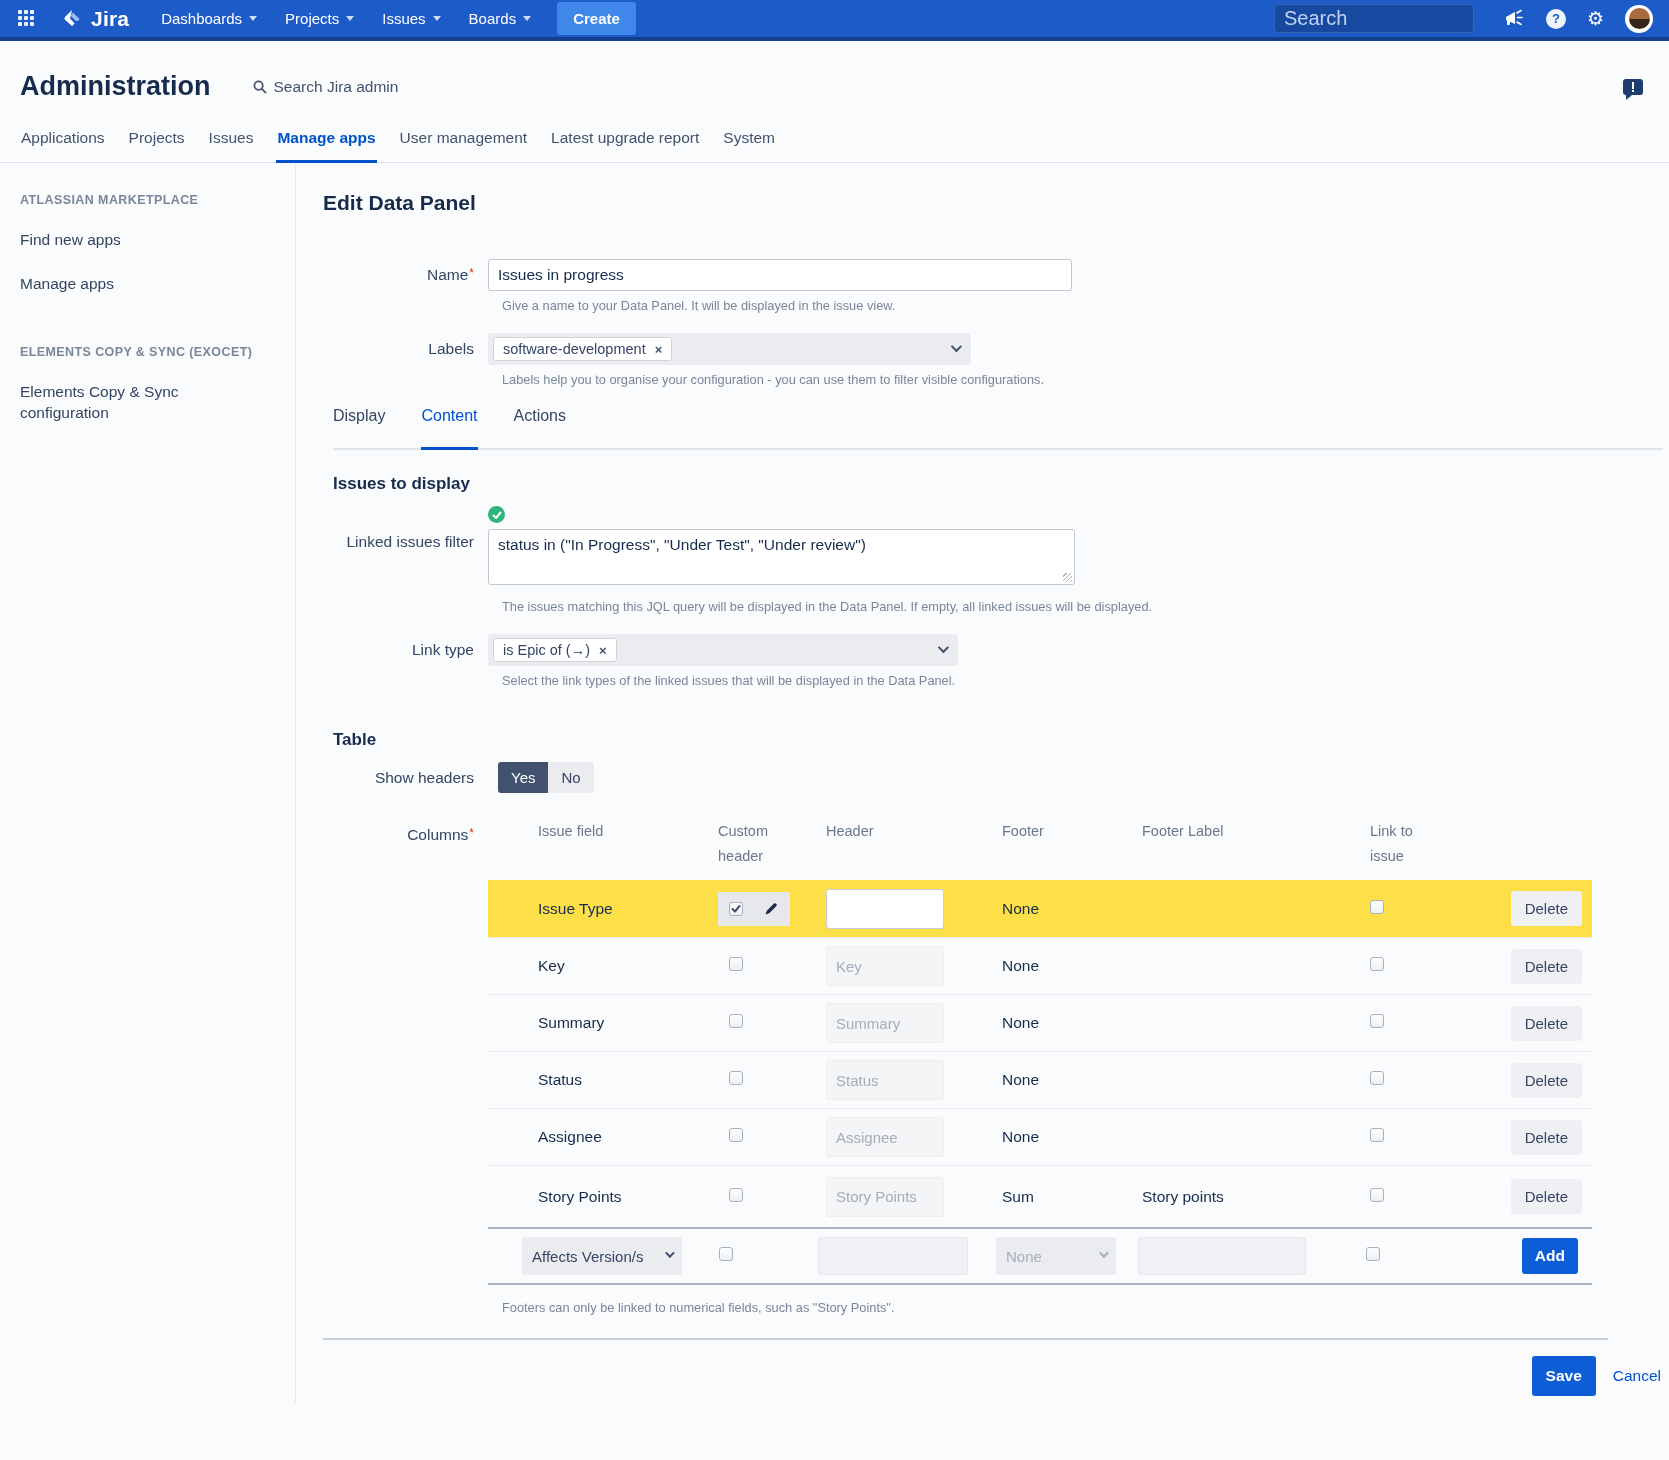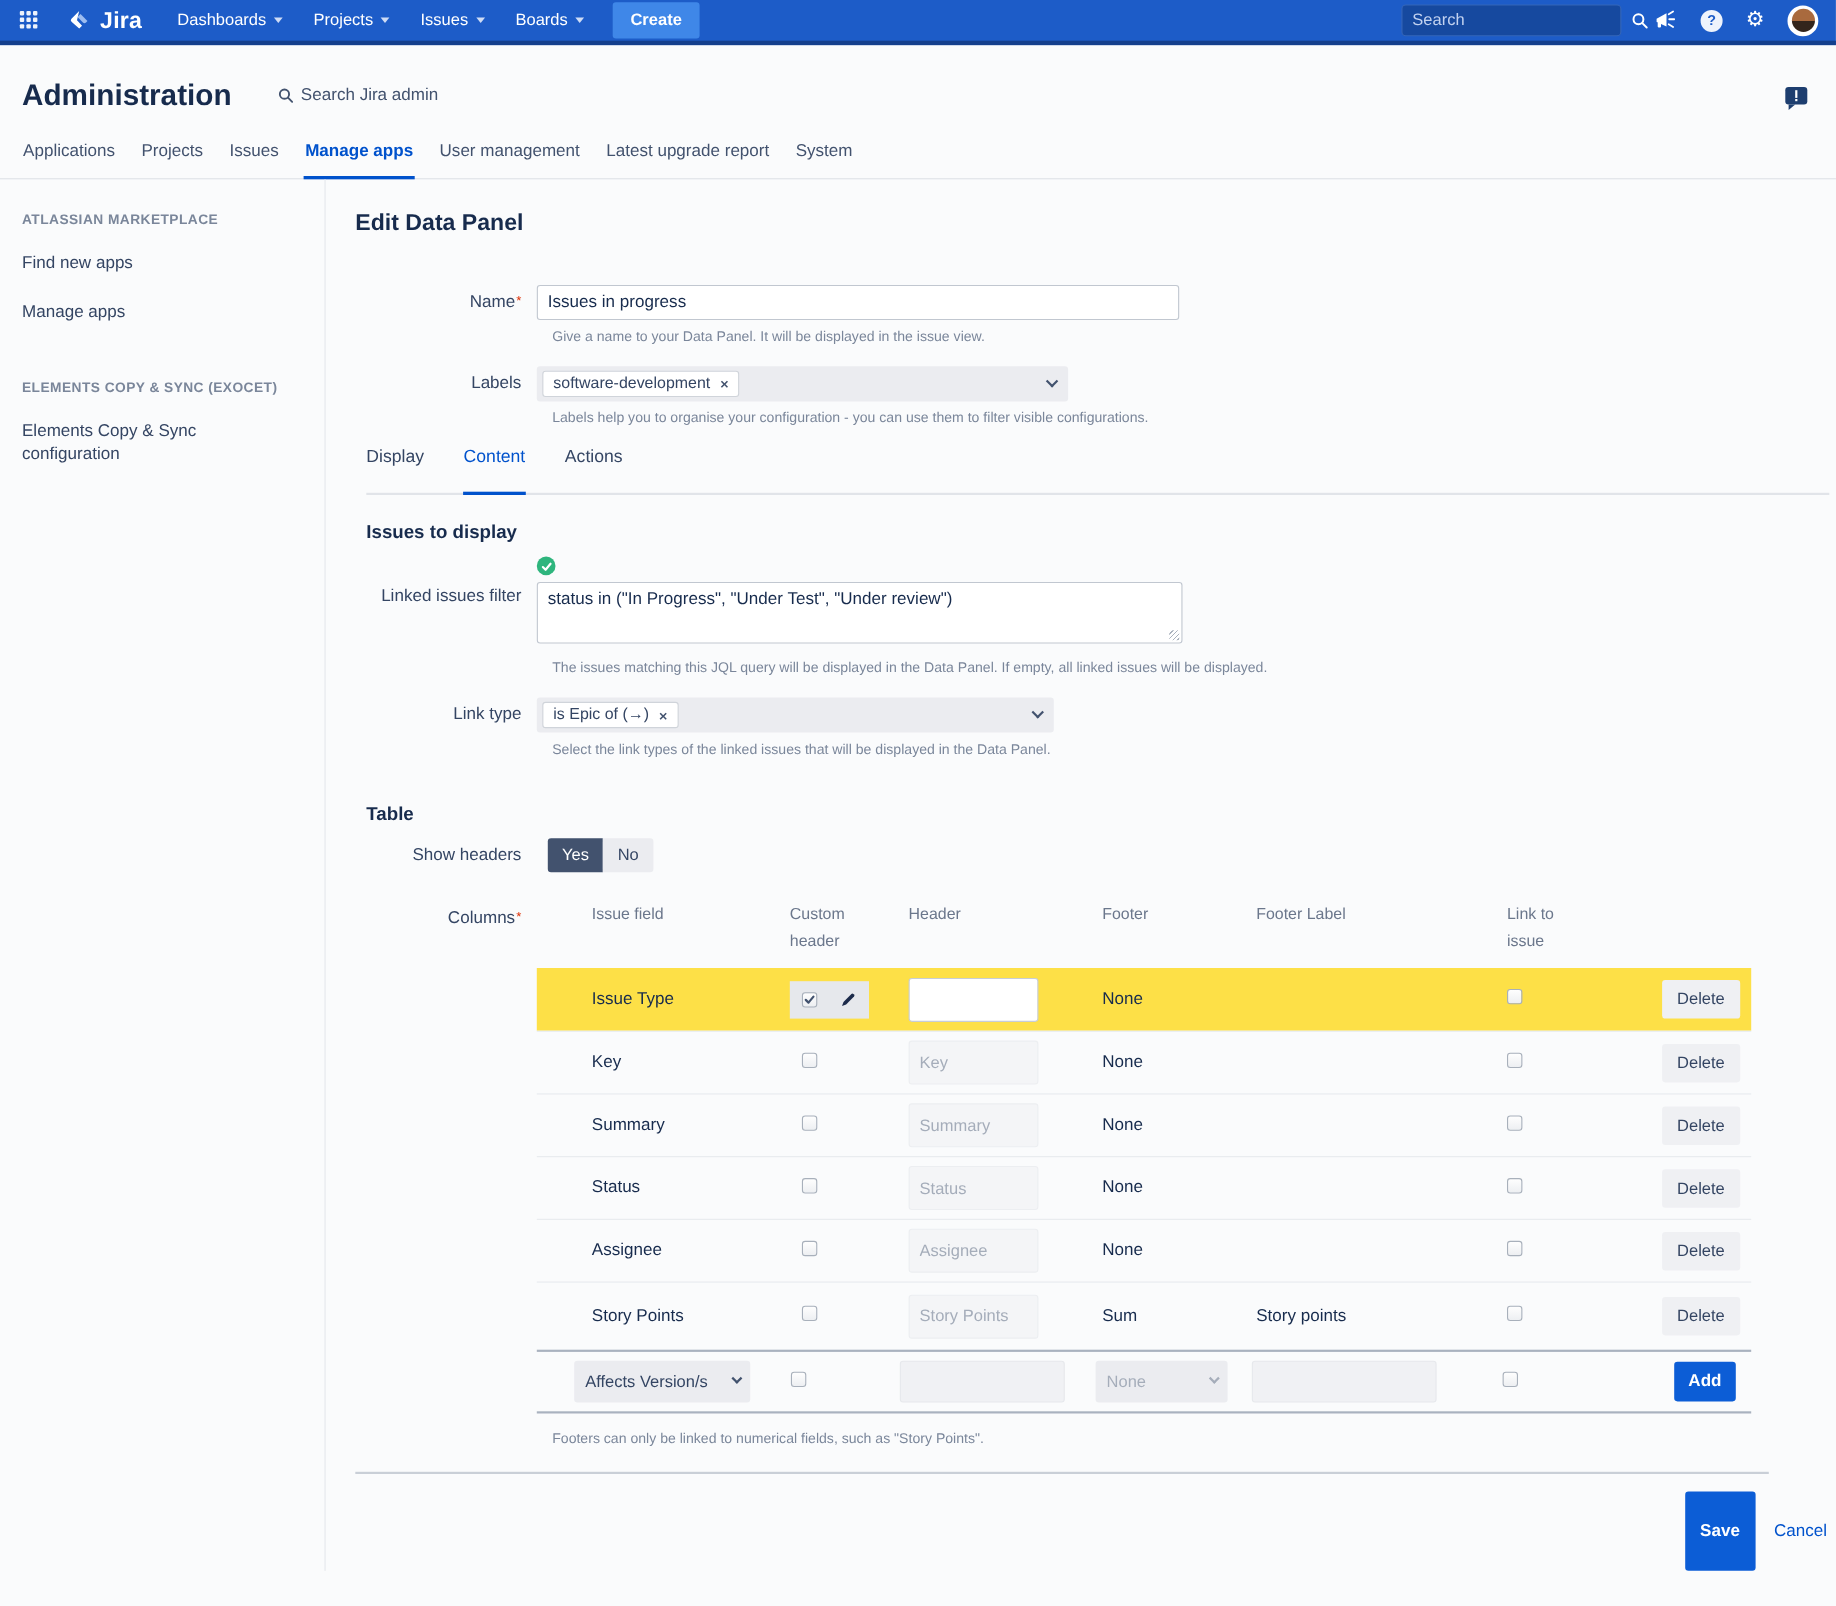--- a/index.html
+++ b/index.html
@@ -15,21 +15,21 @@
   .appgrid i{position:absolute;width:4px;height:4px;background:rgba(255,255,255,.92);border-radius:1px;}
   .jira-logo{display:flex;align-items:center;gap:7px;margin:0 18px 0 14px;}
   .jira-brand{color:#fff;font-size:21px;font-weight:700;letter-spacing:.2px;}
   .nav-item{color:#fff;font-size:15px;margin:0 14px;display:flex;align-items:center;gap:7px;cursor:pointer;}
   .chevdn{width:0;height:0;border-left:4px solid transparent;border-right:4px solid transparent;border-top:5px solid #cfdcf5;}
   .create-btn{background:#3f87e8;color:#fff;font-weight:700;font-size:15px;border:none;
     border-radius:3px;padding:8px 16px;margin-left:12px;cursor:pointer;}
   .nav-right{margin-left:auto;display:flex;align-items:center;gap:21px;}
   .nav-search{width:200px;height:29px;background:#16499f;border:1px solid #3566b8;border-radius:4px;
     display:flex;align-items:center;padding:0 9px;margin-right:8px;}
-  .nav-search input{flex:1;background:transparent;border:none;outline:none;color:#f0abfc;font-size:15px;font-family:inherit;}
+  .nav-search input{flex:1;background:transparent;border:none;outline:none;color:#f0abfc;font-size:20px;font-family:inherit;}
   .nav-search input::placeholder{color:#c2d2f0;}
   .icon-btn{cursor:pointer;display:flex;align-items:center;justify-content:center;}
   .help-circle{width:20px;height:20px;border-radius:50%;background:#eef3fc;display:flex;align-items:center;justify-content:center;
     color:#1d5cc8;font-weight:700;font-size:13px;}
   .gear-glyph{color:#fff;font-size:19px;line-height:1;}
   .avatar{width:28px;height:28px;border-radius:50%;background:#fff;display:flex;align-items:center;justify-content:center;}
   .avatar i{display:block;width:21px;height:21px;border-radius:50%;
     background:linear-gradient(#a96a3e 52%,#33251c 52%);}
   
   .admin-head{display:flex;align-items:center;padding:30px 26px 0 20px;}
@@ -121,21 +121,21 @@
   .nsel{width:120px;}
   .ainput{width:150px;height:38px;background:#f0f1f4;border:1px solid #e6e8ec;border-radius:3px;
     font-family:inherit;font-size:15px;padding:0 8px;color:#172b4d;}
   .ainput.wide{width:168px;}
   .add-btn{justify-self:end;margin-right:14px;background:#0c5dd6;border:none;border-radius:3px;
     color:#fff;font-weight:700;font-family:inherit;font-size:15.5px;padding:9px 13px;cursor:pointer;}
   .footnote{font-size:12.8px;color:#7a869a;margin:15px 0 0 179px;}
   .bottom-rule{height:2px;background:#c9cfd7;width:1285px;margin-top:23px;}
   .save-row{display:flex;justify-content:flex-end;align-items:center;gap:17px;margin:16px 2px 0 0;width:1338px;}
   .save-btn{background:#0c5dd6;border:none;border-radius:3px;color:#fff;font-weight:700;
-    font-family:inherit;font-size:15.5px;padding:27px 14px;cursor:pointer;}
+    font-family:inherit;font-size:15.5px;padding:11px 14px;cursor:pointer;}
   .cancel-link{color:#0052cc;font-size:15.5px;cursor:pointer;text-decoration:none;}
 </style>
 </head>
 <body>
 
 <div class="topnav">
   <div class="appgrid">
     <i style="left:0;top:0"></i>
       <i style="left:6px;top:0"></i>
       <i style="left:12px;top:0"></i>

